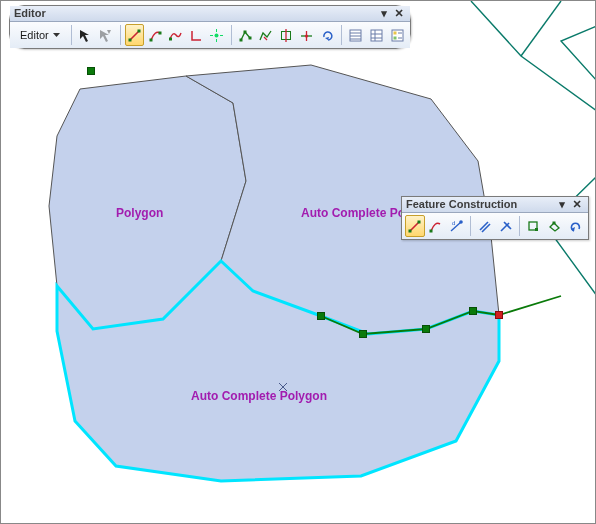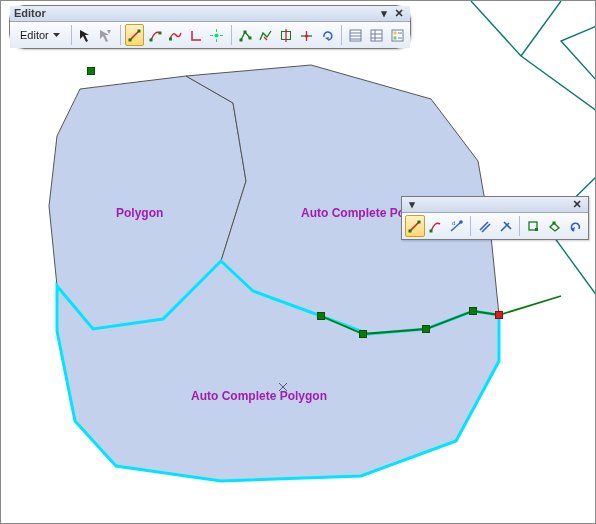--- a/index.html
+++ b/index.html
@@ -284,20 +284,21 @@
           <rect x="3.5" y="8.5" width="3" height="3" fill="#80c46a"></rect>
           <line x1="8" y1="5" x2="12" y2="5" stroke="#6a7da8"></line>
           <line x1="8" y1="10" x2="12" y2="10" stroke="#6a7da8"></line>
         </svg>
     </div>
   </div>
 </div>
 
 <div class="toolbar" style="left:400px; top:195px; width:188px;">
   <div class="toolbar-title">
+    <span class="title-text">Feature Construction</span>
     <span class="toolbar-opts">▾</span>
     <span class="toolbar-close">✕</span>
   </div>
   <div class="toolbar-body">
     <div class="btn sel">
       <svg width="15" height="15" viewBox="0 0 15 15">
           <line x1="3" y1="12" x2="12" y2="3" stroke="#c23" stroke-width="1.6"></line>
           <rect x="1.5" y="10.5" width="3" height="3" fill="#1a7a1a"></rect>
           <rect x="10.5" y="1.5" width="3" height="3" fill="#1a7a1a"></rect>
         </svg>

